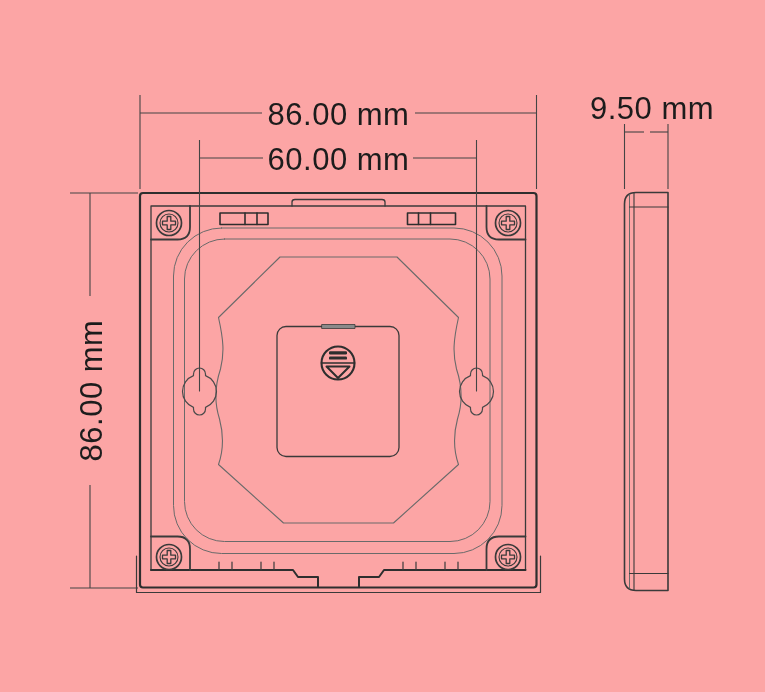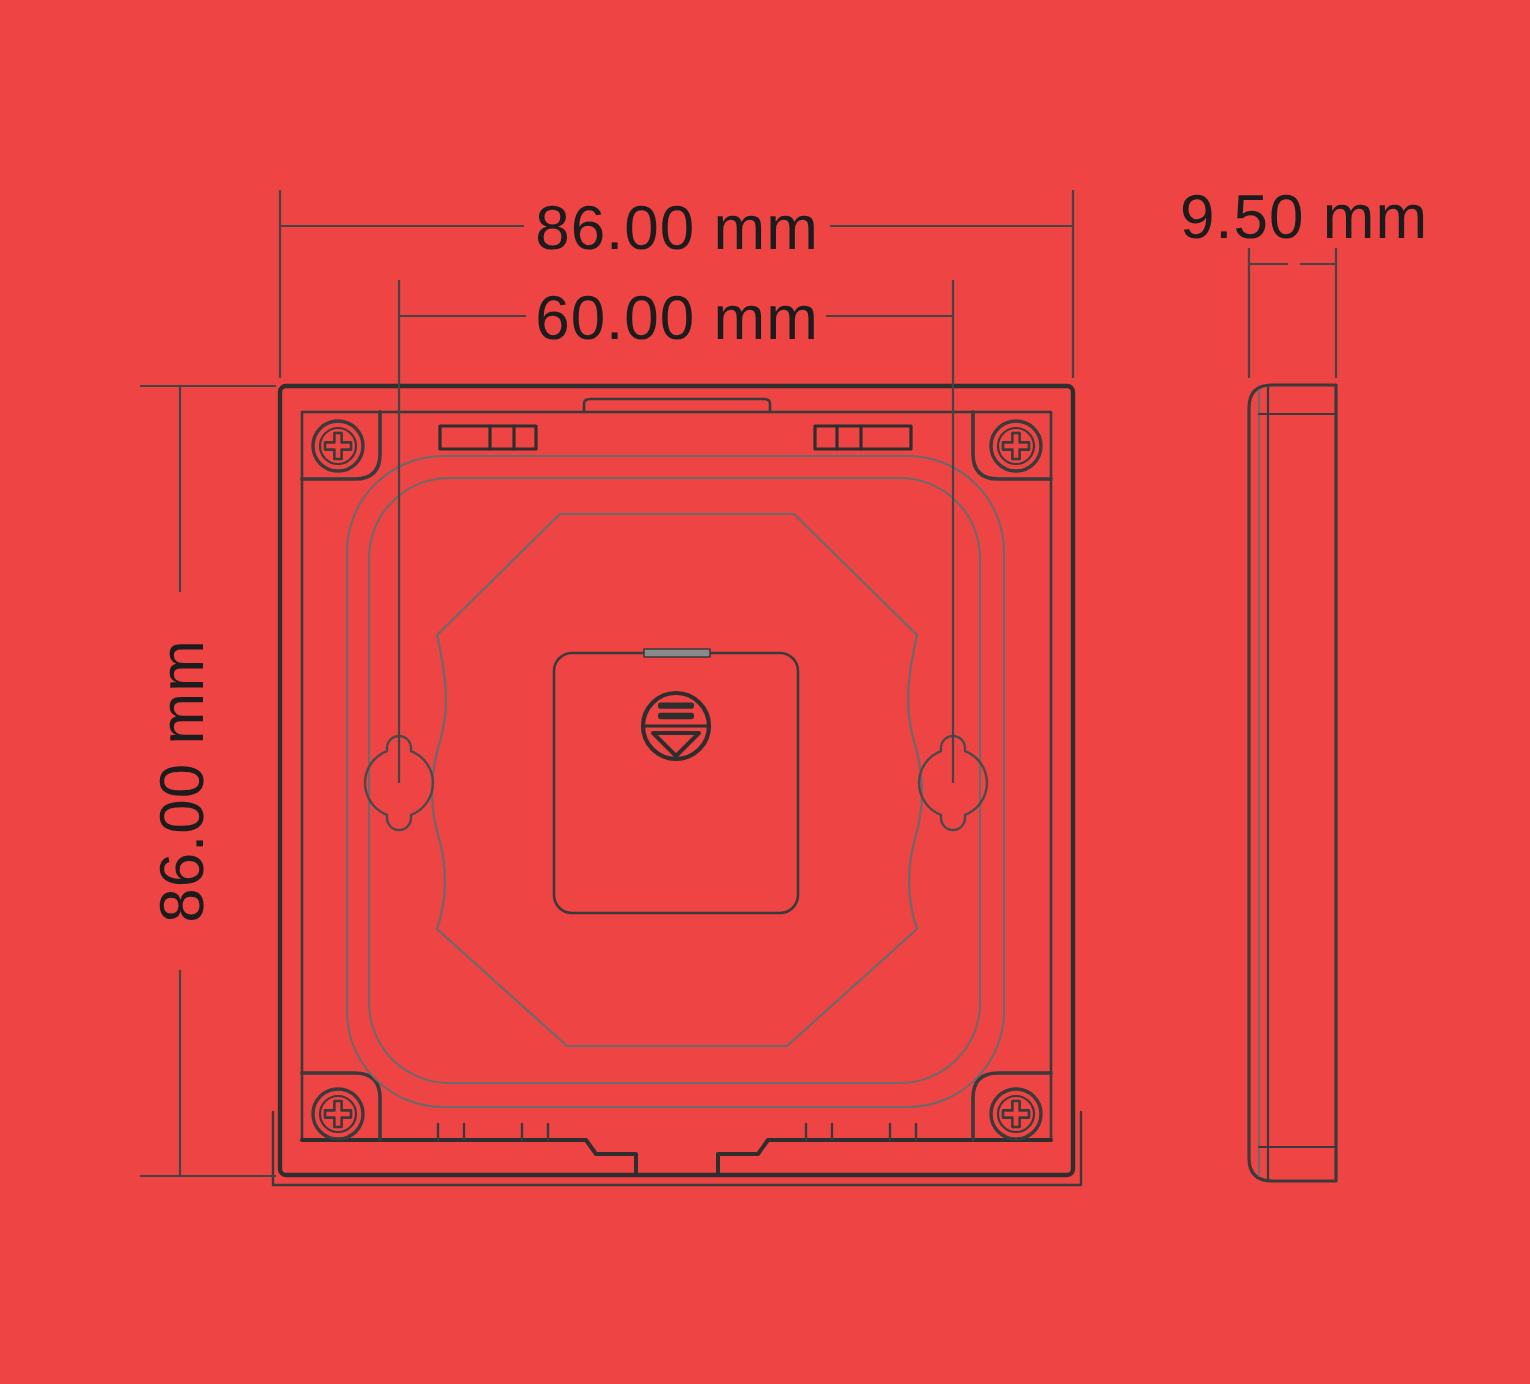--- a/index.html
+++ b/index.html
@@ -1,20 +1,20 @@
 <!DOCTYPE html>
 <html><head>
 <meta charset="utf-8">
 <style>
   html,body{margin:0;padding:0;}
   body{
     width:765px;height:692px;background:#ffffff;overflow:hidden;
     font-family:"Liberation Sans","DejaVu Sans",sans-serif;
   }
-  .stage{position:relative;width:765px;height:692px;background:#ef4444;}
+  .stage{position:relative;width:765px;height:692px;background:#fca5a5;}
   svg{position:absolute;left:0;top:0;}
   text{
     font-family:"Liberation Sans","DejaVu Sans",sans-serif;
     font-size:31px;
     fill:#1c1c1c;
     letter-spacing:0.5px;
   }
 </style>
 </head>
 <body>

